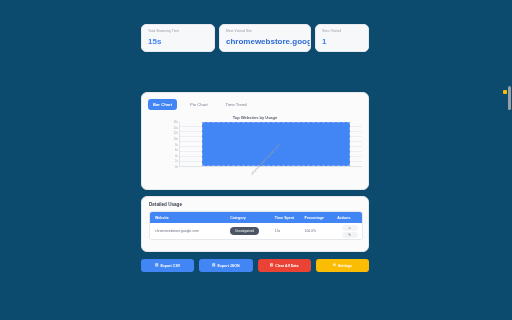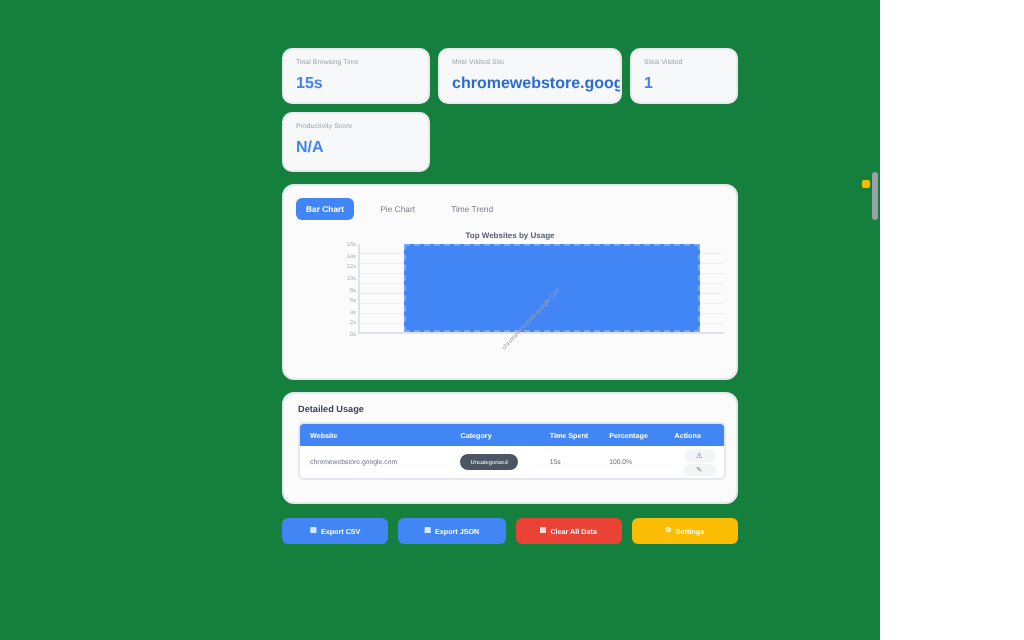--- a/index.html
+++ b/index.html
@@ -4,22 +4,22 @@
 <style>
   * { box-sizing: border-box; margin: 0; padding: 0; }
   html, body {
     width: 512px; height: 320px;
     background: #ffffff;
     font-family: "Liberation Sans", sans-serif;
     overflow: hidden;
   }
   #app {
     position: relative;
-    width: 440px; height: 320px;
-    background: #15803d;
+    width: 512px; height: 320px;
+    background: #0c4a6e;
   }
 
   
   .panel {
     position: absolute;
     background: #f8f9fb;
     border: 1px solid #e6e8ec;
     border-radius: 6px;
   }
 
@@ -271,24 +271,20 @@
     <div class="stat-card c2">
       <div class="stat-label">Most Visited Site</div>
       <div class="stat-value dark">chromewebstore.google</div>
     </div>
     <div class="stat-card c3">
       <div class="stat-label">Sites Visited</div>
       <div class="stat-value">1</div>
     </div>
   </div>
 
-  <div class="stat-card wide">
-    <div class="stat-label">Productivity Score</div>
-    <div class="stat-value">N/A</div>
-  </div>
 
   <div class="panel" id="chart-panel">
 
     <div class="tabs">
       <div class="tab active">Bar Chart</div>
       <div class="tab">Pie Chart</div>
       <div class="tab">Time Trend</div>
     </div>
 
     <div class="chart-title">Top Websites by Usage</div>

